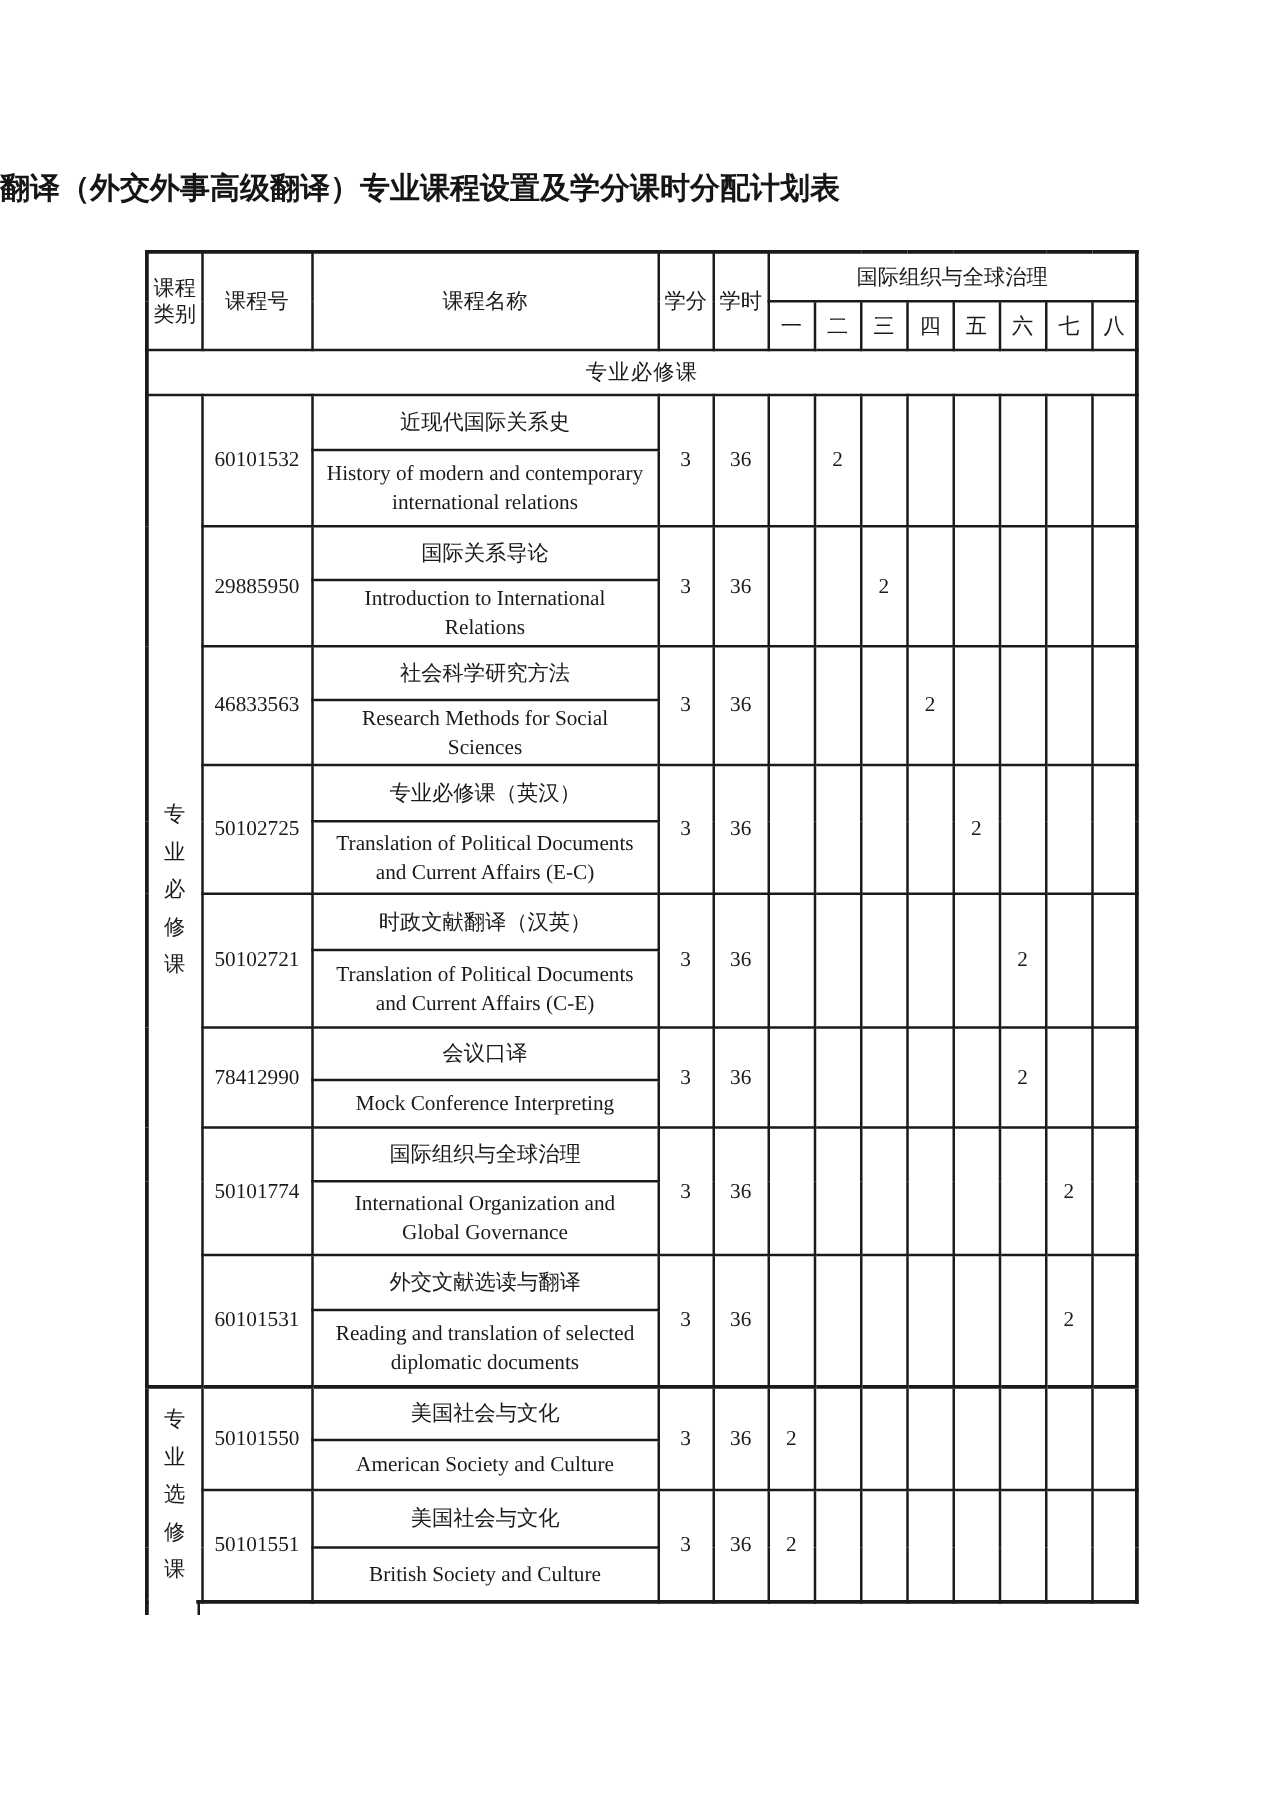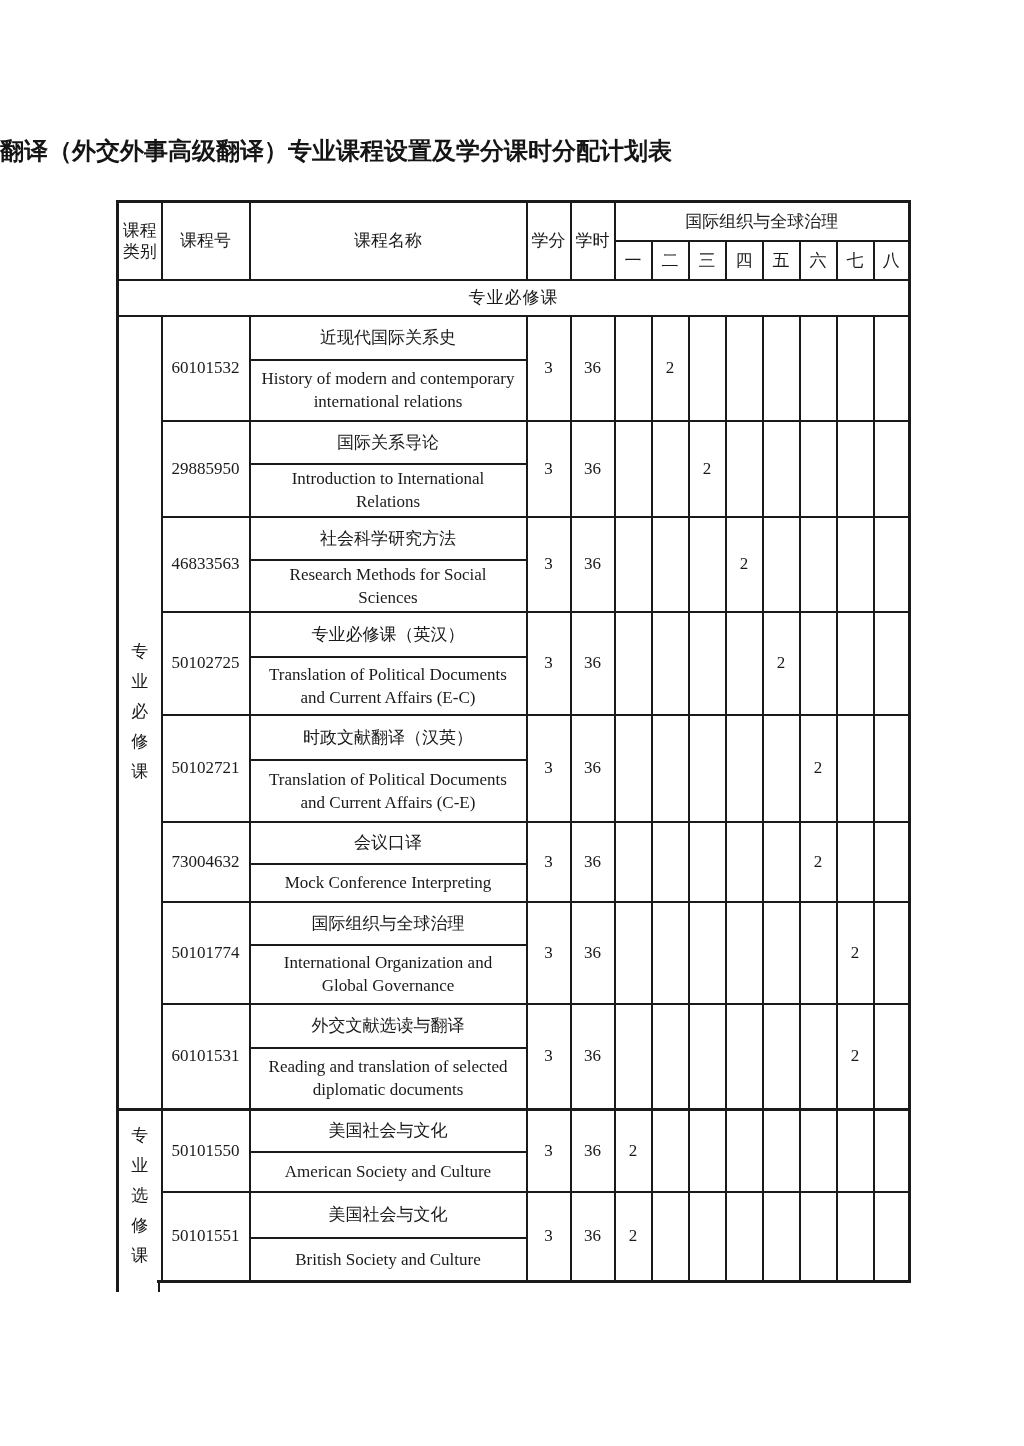--- a/index.html
+++ b/index.html
@@ -189,21 +189,21 @@
         <td class="sem" rowspan="2">2</td>
         <td class="sem" rowspan="2"></td>
         <td class="sem" rowspan="2"></td>
       </tr>
       <tr style="height:62px">
         <td class="en">Translation of Political Documents
 and Current Affairs (C-E)</td>
       </tr>
 
       <tr style="height:42px">
-        <td class="code" rowspan="2">73004632</td>
+        <td class="code" rowspan="2">78412990</td>
         <td class="zh">会议口译</td>
         <td class="num" rowspan="2">3</td>
         <td class="num" rowspan="2">36</td>
         <td class="sem" rowspan="2"></td>
         <td class="sem" rowspan="2"></td>
         <td class="sem" rowspan="2"></td>
         <td class="sem" rowspan="2"></td>
         <td class="sem" rowspan="2"></td>
         <td class="sem" rowspan="2">2</td>
         <td class="sem" rowspan="2"></td>

